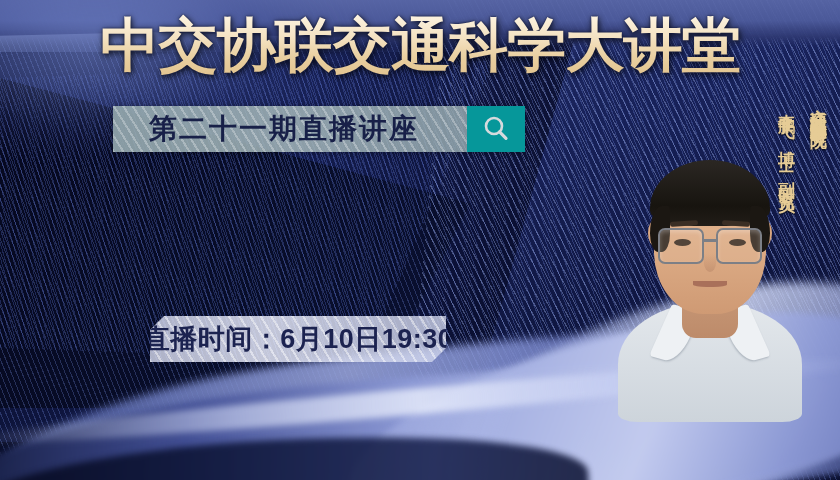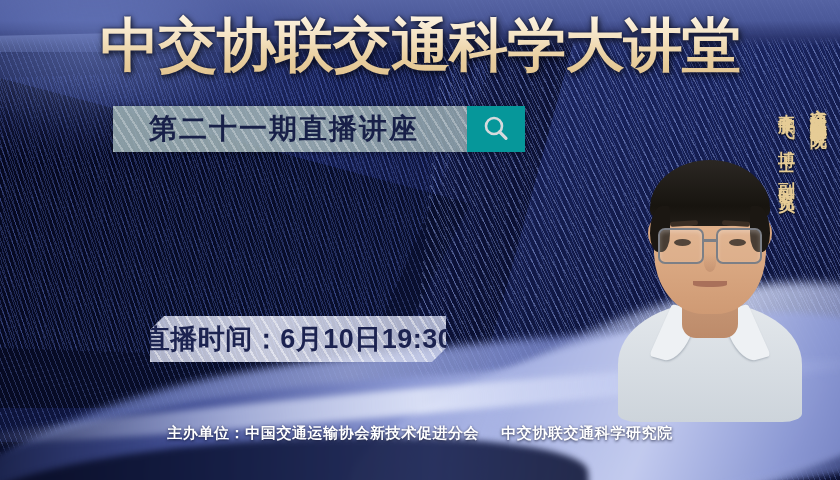--- a/index.html
+++ b/index.html
@@ -369,17 +369,14 @@
         <line x1="18.6" y1="17.8" x2="25" y2="24.4" stroke="#d6dadd" stroke-width="3.2" stroke-linecap="round"></line>
       </svg>
     </div>
   </div>
 
 
   <div class="time-banner">
     <span class="time-text">直播时间：6月10日19:30</span>
   </div>
 
-  <div class="footer">
-    <span>主办单位：</span><span>中国交通运输协会新技术促进分会</span><span class="gap"></span><span>中交协联交通科学研究院</span>
-  </div>
 
 </div>
 
 </body></html>

